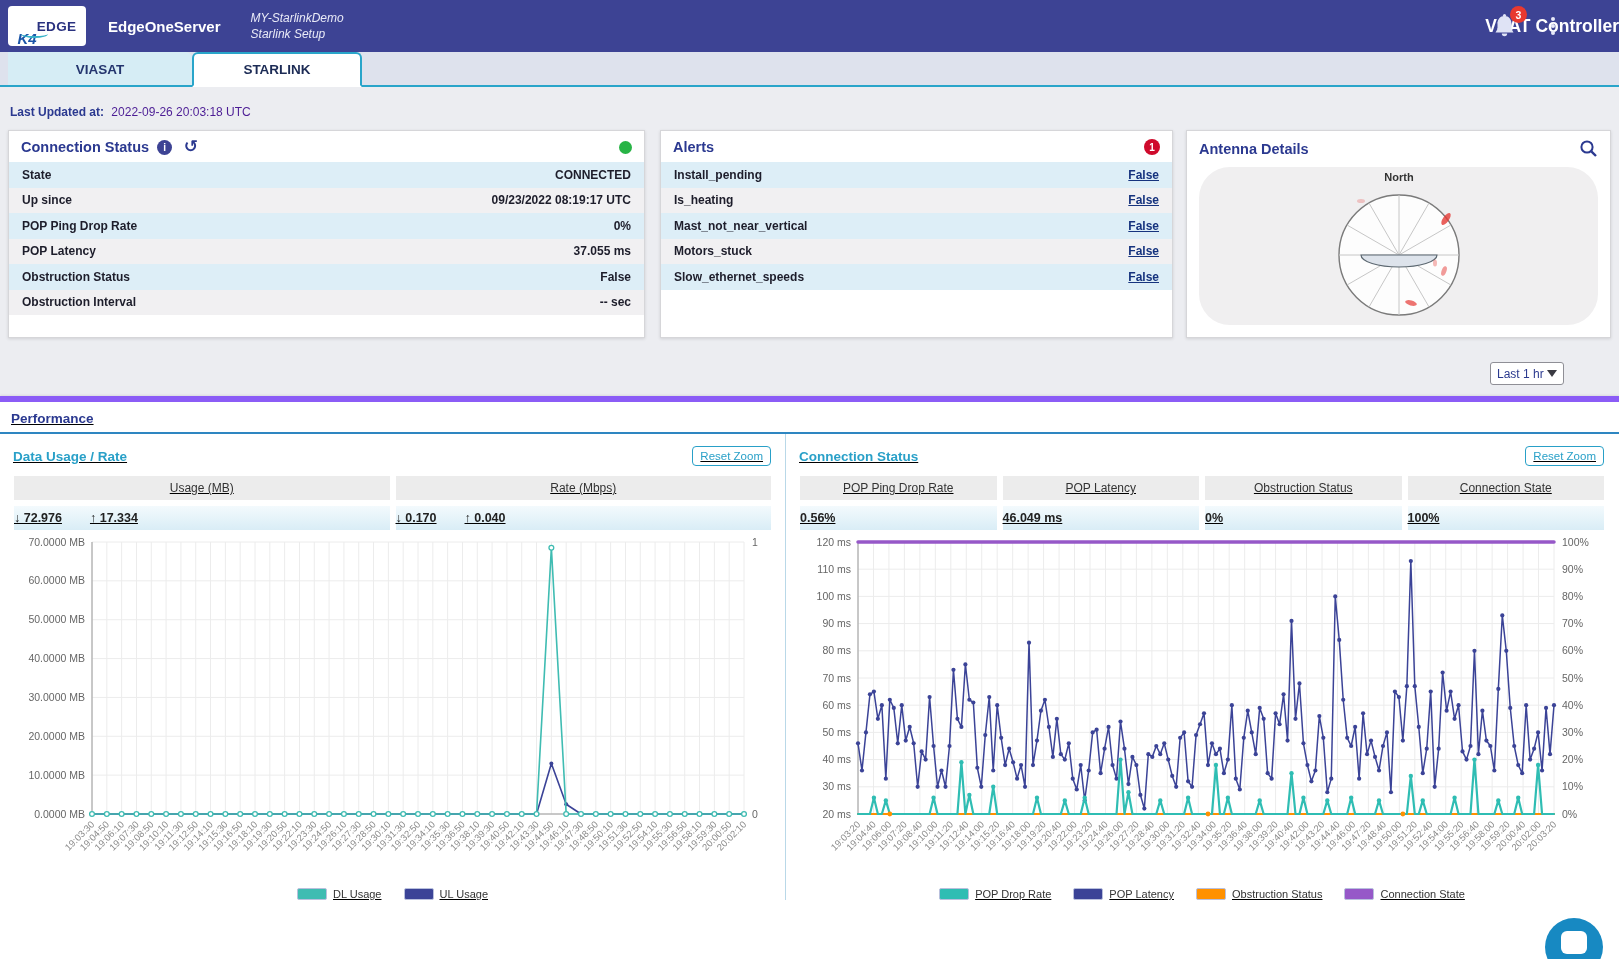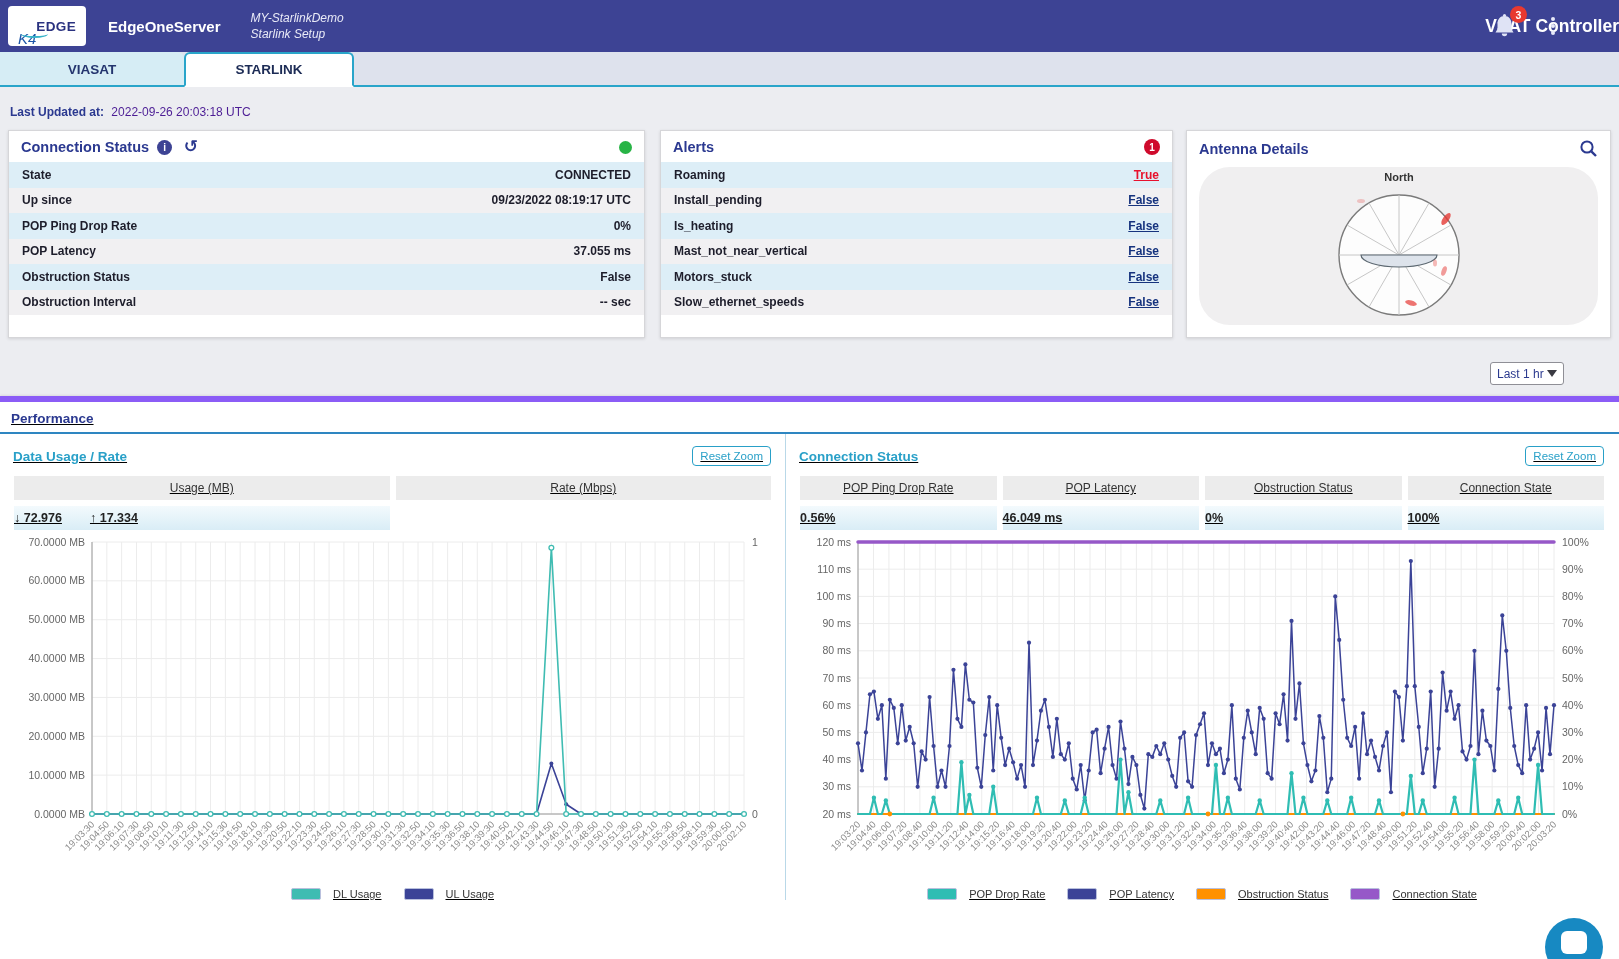--- a/index.html
+++ b/index.html
@@ -4,40 +4,40 @@
 <style>
   * { box-sizing: border-box; margin: 0; padding: 0; }
   html,body { background:#d8d8dc; }
   body { font-family: "Liberation Sans", "DejaVu Sans", sans-serif; }
   .page { position:relative; width:1619px; height:959px; background:#ecedf1; overflow:hidden; }
 
   
   .header { position:relative; height:52px; background:#3d4394; display:flex; align-items:center; }
   .logo-box { margin-left:8px; width:78px; height:40px; background:#fff; border-radius:4px;
               display:flex; align-items:center; justify-content:center; position:relative; z-index:2;}
-  .logo-k4 { font-style:italic; font-weight:normal; font-size:15px; color:#1c55a8;margin-top:24px; }
+  .logo-k4 { font-style:italic; font-weight:bold; font-size:15px; color:#1c55a8;margin-top:24px; }
   .logo-edge { font-weight:bold; font-size:13.5px; color:#2a3280; letter-spacing:.4px; }
   .logo-swoosh { position:absolute; left:13px; bottom:8px; width:27px; height:8px;
                  border-bottom:2px solid #36b3c8; border-radius:50%; }
   .server-name { color:#fff; font-weight:bold; font-size:15px; margin-left:22px; z-index:2; }
   .site-info { margin-left:30px; color:#e9eaf7; font-style:italic; font-size:12px; line-height:1.35; z-index:2; }
   .header-title { position:absolute; left:0; right:0; text-align:right; color:#fff; font-weight:bold; font-size:17.5px; }
   .bell-wrap { position:absolute; right:102px; top:13px; width:24px; height:26px; cursor:pointer; }
   .badge { position:absolute; top:-7px; right:-10px; min-width:17px; height:17px; border-radius:50%;
            background:#e8392f; color:#fff; font-size:10.5px; font-weight:bold;
            display:flex; align-items:center; justify-content:center; }
   .kebab { position:absolute; right:58px; top:15px; width:16px; height:22px; display:flex;
            flex-direction:column; align-items:center; justify-content:center; gap:3px; cursor:pointer; }
   .kebab i { width:4px; height:4px; border-radius:50%; background:#e7e9f8; }
 
   
   .tabs { position:relative; height:35px; background:#dee2ed; display:flex; }
   .tabs::after { content:''; position:absolute; left:0; right:0; bottom:0; height:2px; background:#29a5ca; z-index:1; }
   .tab { display:flex; align-items:center; justify-content:center; font-weight:bold; font-size:13.5px; cursor:pointer; }
-  .tab-viasat { width:184px; background:#d6edf5; color:#24356e; border-top-right-radius:6px; z-index:0; }
+  .tab-viasat { width:184px; background:#d6edf5; color:#24356e; border-top-right-radius:6px; z-index:0;margin-left:8px; }
   .tab-starlink { width:170px; background:#fff; color:#1c2b55; border:2px solid #29a5ca; border-bottom:2px solid #fff;
                   border-radius:6px 6px 0 0; position:relative; z-index:2; }
 
   
   .last-updated { padding:18px 0 0 10px; font-size:12px; }
   .last-updated .lbl { color:#2b3990; font-weight:bold; }
   .last-updated .val { color:#4c1d95; margin-left:4px; }
 
   
   .card { position:absolute; background:#fff; border:1px solid #d6d6d9; box-shadow:0 1px 3px rgba(0,0,0,.12); }
@@ -82,21 +82,21 @@
   .reset-zoom { margin-left:auto; background:#fff; color:#29a0c8; border:1px solid #29a0c8; border-radius:4px;
                 font-size:11.5px; padding:3px 7px; cursor:pointer; font-family:inherit; }
   .stats { display:grid; gap:6px; margin:8px 14px 4px 14px; }
   .stats-2 { grid-template-columns:repeat(2,1fr); }
   .stats-4 { grid-template-columns:repeat(4,1fr); }
   .stat-h { background:#ececec; text-align:center; font-size:12px; color:#333; padding:5px 0; }
   .stat-v { background:linear-gradient(#f3fafd,#d9edf6); text-align:center; font-size:12.5px; font-weight:bold;
             color:#222; padding:5px 0; display:flex; justify-content:flex-start; gap:28px; }
   svg.chart { display:block; margin-left:8px; }
   .legend { display:flex; justify-content:center; align-items:center; gap:22px; margin-top:2px; }
-  .legend .item { display:flex; align-items:center; gap:12px; font-size:11px; color:#333; }
+  .legend .item { display:flex; align-items:center; gap:6px; font-size:11px; color:#333; }
   .legend .sw { width:30px; height:12px; border-radius:2px; border:1px solid #b9c0dd; }
 
   
   .chat { position:absolute; right:16px; bottom:-17px; width:58px; height:58px; border-radius:50%;
           background:#1789c2; cursor:pointer; }
   .chat .bubble { position:absolute; left:16px; top:13px; width:26px; height:23px; background:#fff; border-radius:6px; }
 </style>
 </head>
 <body>
 
@@ -177,24 +177,20 @@
   </div>
 
   <div class="card" style="left:660px; top:130px; width:513px; height:208px;">
     <div class="card-head">
       <span class="card-title">Alerts</span>
       <span class="head-right">
           <span class="red-badge">1</span>
         </span>
     </div>
     <div class="kv-rows" id="alert-rows">
-        <div class="kv-row">
-          <span>Roaming</span>
-          <a class="alert-link true">True</a>
-        </div>
         <div class="kv-row">
           <span>Install_pending</span>
           <a class="alert-link false">False</a>
         </div>
         <div class="kv-row">
           <span>Is_heating</span>
           <a class="alert-link false">False</a>
         </div>
         <div class="kv-row">
           <span>Mast_not_near_vertical</span>
@@ -257,20 +253,24 @@
         <div class="chart-head">
           <span class="chart-title">Data Usage / Rate</span>
           <button class="reset-zoom">Reset Zoom</button>
         </div>
         <div class="stats stats-2" id="stats-left">
             <div class="stat-h">Usage (MB)</div>
             <div class="stat-h">Rate (Mbps)</div>
             <div class="stat-v">
               <span>↓ 72.976</span>
               <span>↑ 17.334</span>
+            </div>
+            <div class="stat-v">
+              <span>↓ 0.170</span>
+              <span>↑ 0.040</span>
             </div>
           </div>
         <svg class="chart" id="chart-left" width="770" height="352">
             <line x1="84" y1="8" x2="84" y2="280" stroke="#ececec"></line>
             <text x="87" y="291" text-anchor="end" font-size="9.5" fill="#8a8a8a" transform="rotate(-45 87 291)">19:03:30</text>
             <line x1="98.81818181818181" y1="8" x2="98.81818181818181" y2="280" stroke="#ececec"></line>
             <text x="101.81818181818181" y="291" text-anchor="end" font-size="9.5" fill="#8a8a8a" transform="rotate(-45 101.81818181818181 291)">19:04:50</text>
             <line x1="113.63636363636364" y1="8" x2="113.63636363636364" y2="280" stroke="#ececec"></line>
             <text x="116.63636363636364" y="291" text-anchor="end" font-size="9.5" fill="#8a8a8a" transform="rotate(-45 116.63636363636364 291)">19:06:10</text>
             <line x1="128.45454545454544" y1="8" x2="128.45454545454544" y2="280" stroke="#ececec"></line>

